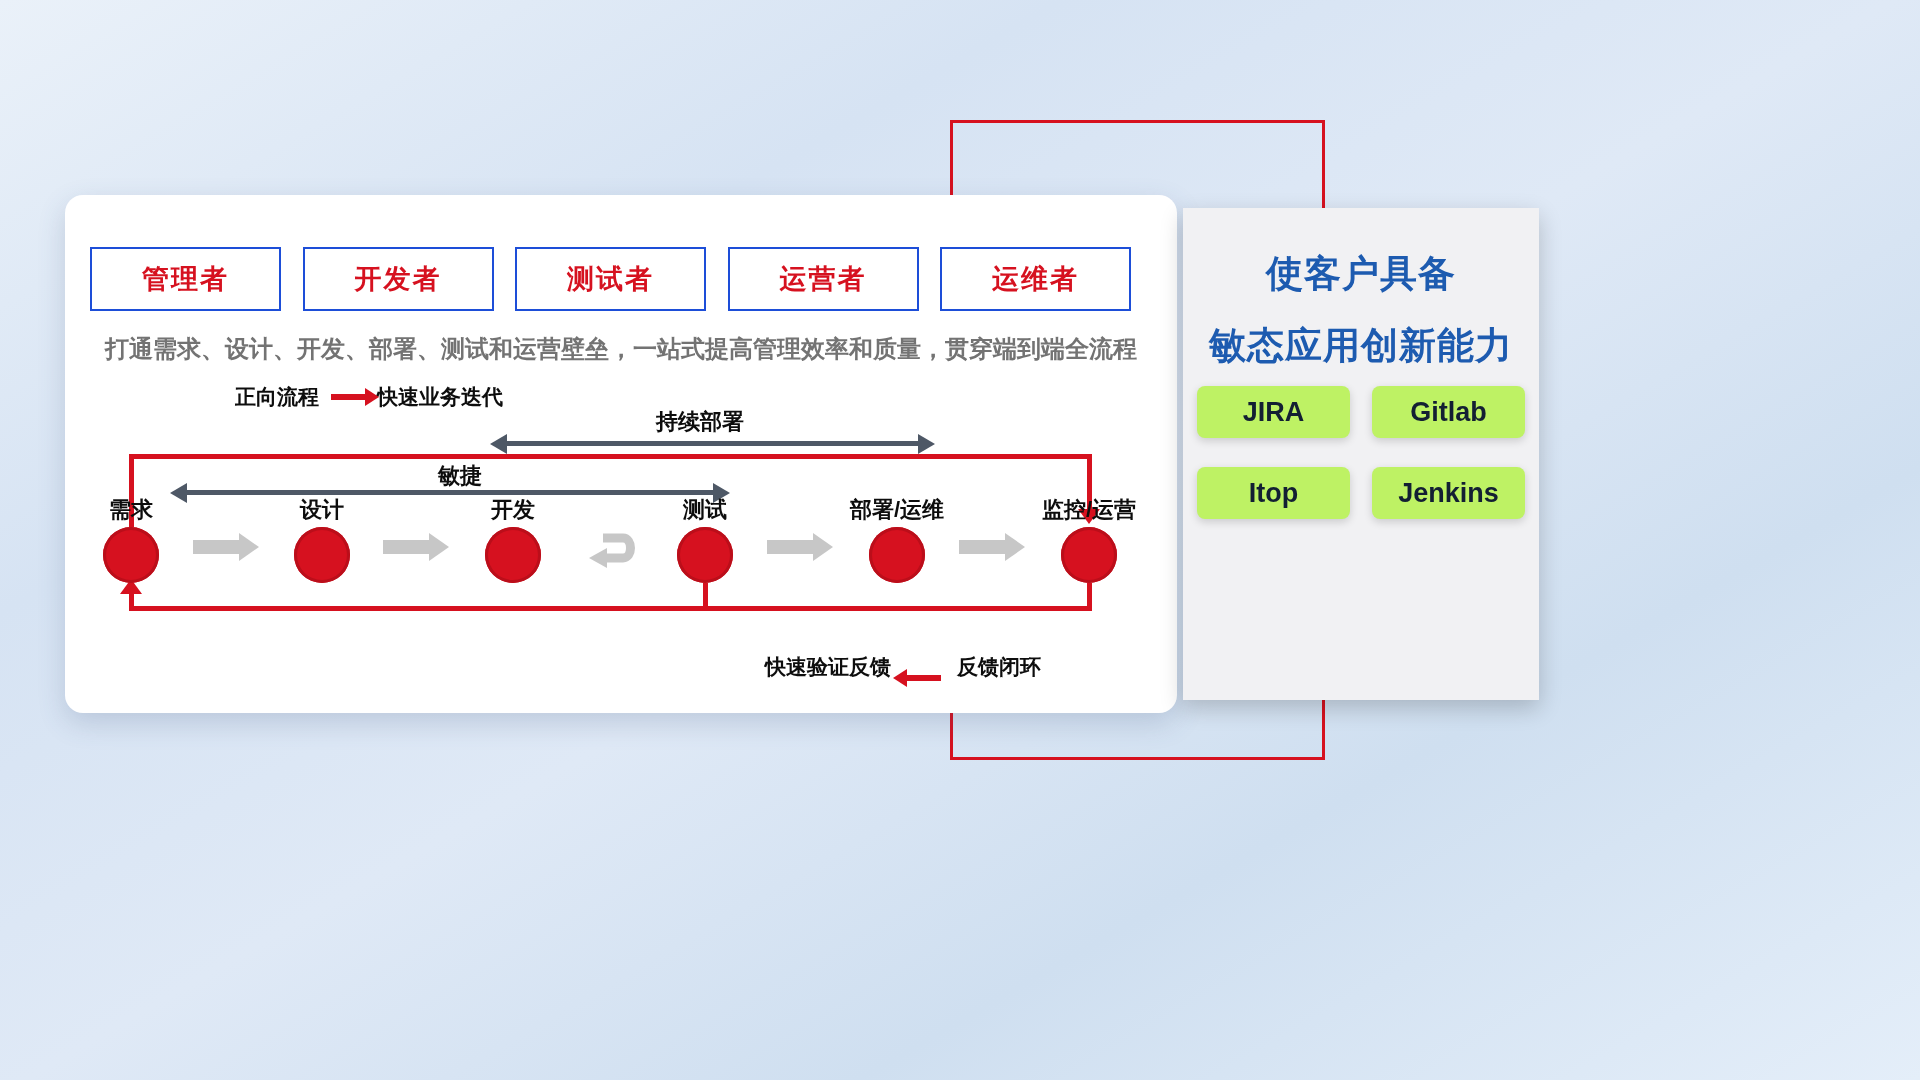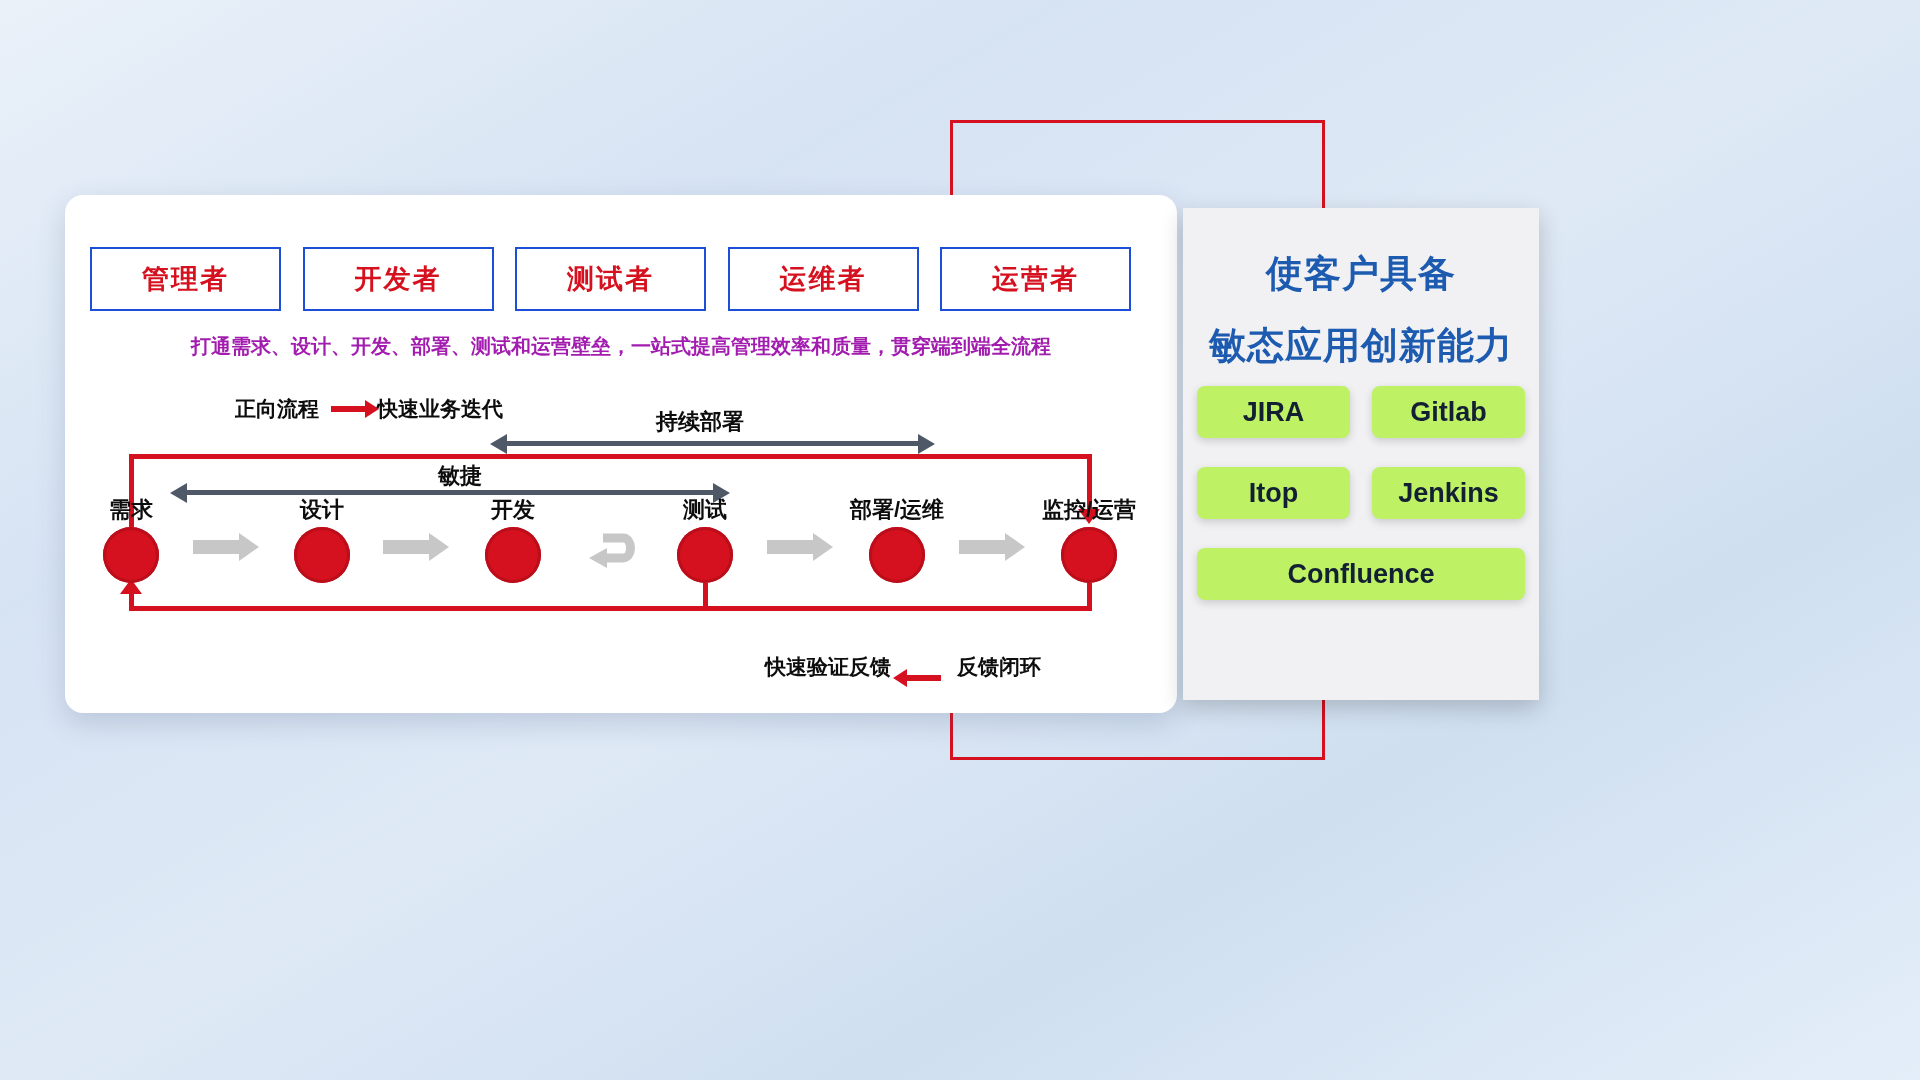--- a/index.html
+++ b/index.html
@@ -24,25 +24,25 @@
     position:absolute; left:25px; top:52px; width:1041px; height:64px;
     display:flex; justify-content:space-between;
   }
   .role-box {
     width:191px; height:64px; border:2px solid #1d4ed8; background:#fff;
     display:flex; align-items:center; justify-content:center;
   }
   .role-box span { color:#d6111f; font-weight:bold; font-size:27px; letter-spacing:2px; }
   .desc {
     position:absolute; left:20px; top:138px; width:1072px; text-align:center;
-    font-size:20px; font-weight:bold; color:#a21caf;
+    font-size:24px; font-weight:bold; color:#737373;
   }
   
   .legend-forward {
-    position:absolute; left:170px; top:200px; display:flex; align-items:center; gap:12px;
+    position:absolute; left:170px; top:188px; display:flex; align-items:center; gap:12px;
     font-size:21px; font-weight:bold; color:#0d0d0d;
   }
   .legend-feedback {
     position:absolute; left:700px; top:458px; display:flex; align-items:flex-end; gap:16px;
     font-size:21px; font-weight:bold; color:#0d0d0d;
   }
   .rarrow { position:relative; display:inline-block; width:34px; height:6px; background:#d6111f; }
   .rarrow::after {
     content:''; position:absolute; left:100%; top:50%; transform:translateY(-50%);
     border-left:14px solid #d6111f; border-top:9px solid transparent; border-bottom:9px solid transparent;
@@ -119,24 +119,24 @@
       <div class="role-box">
           <span>管理者</span>
         </div>
       <div class="role-box">
           <span>开发者</span>
         </div>
       <div class="role-box">
           <span>测试者</span>
         </div>
       <div class="role-box">
+          <span>运营者</span>
+        </div>
+      <div class="role-box">
           <span>运维者</span>
-        </div>
-      <div class="role-box">
-          <span>运营者</span>
         </div>
     </div>
 
     <div class="desc">打通需求、设计、开发、部署、测试和运营壁垒，一站式提高管理效率和质量，贯穿端到端全流程</div>
 
     <div class="legend-forward">
       <span>正向流程</span>
       <span class="rarrow"></span>
       <span>快速业务迭代</span>
     </div>
@@ -207,19 +207,16 @@
     </div>
     <div class="tools">
       <div class="tool-row">
         <div class="tool">JIRA</div>
         <div class="tool">Gitlab</div>
       </div>
       <div class="tool-row">
         <div class="tool">Itop</div>
         <div class="tool">Jenkins</div>
       </div>
-      <div class="tool-row">
-        <div class="tool">Confluence</div>
-      </div>
     </div>
   </div>
 
 </div>
 
 </body></html>

